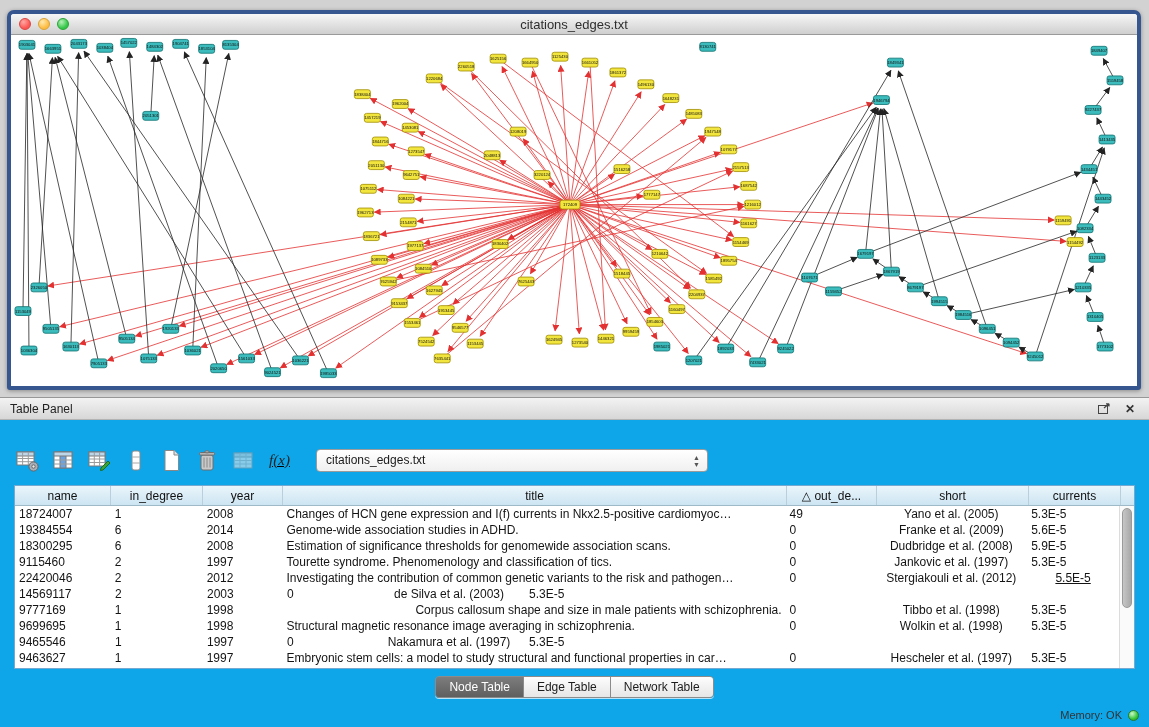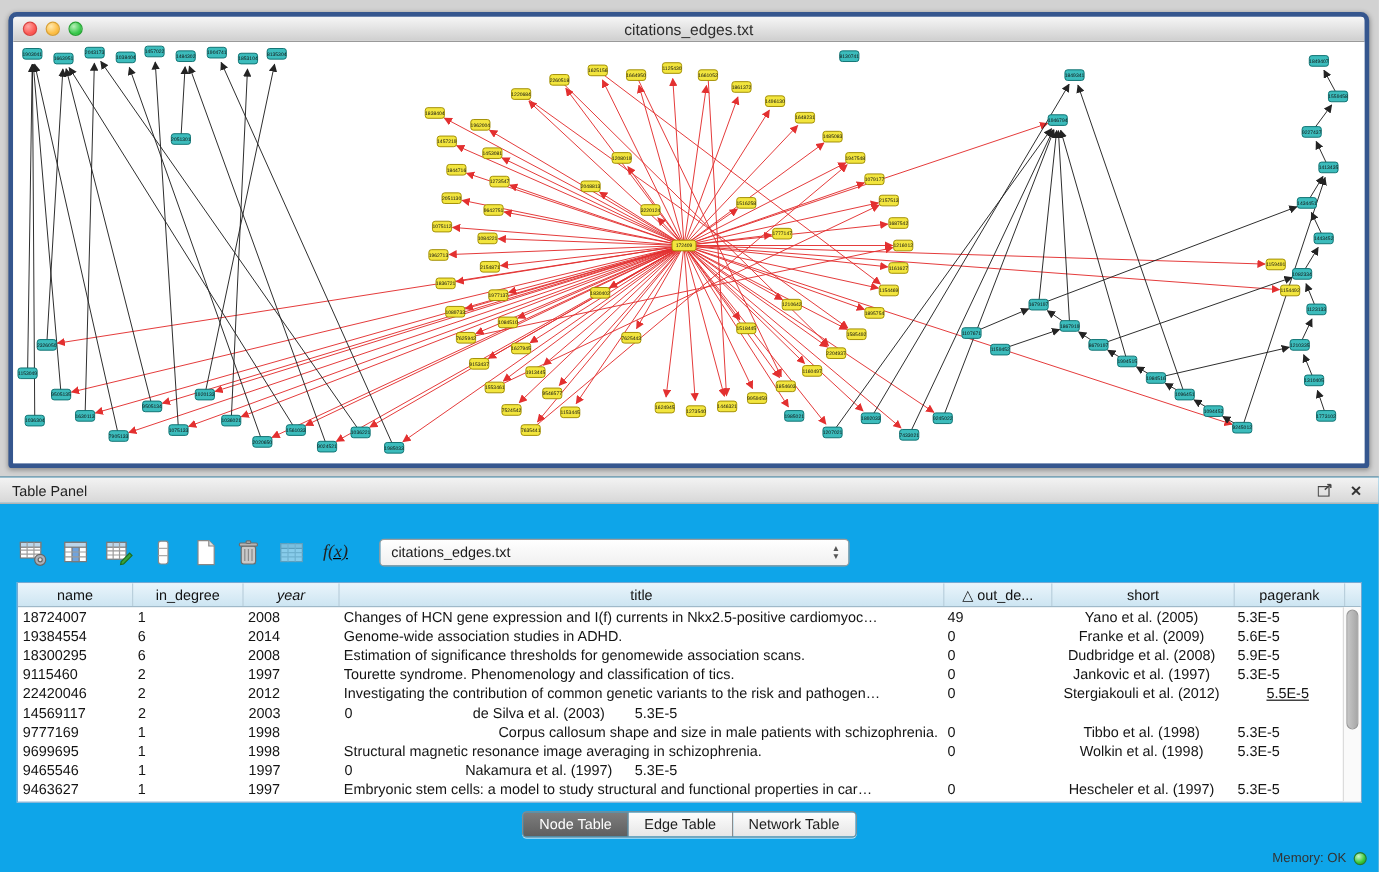--- a/index.html
+++ b/index.html
@@ -788,25 +788,25 @@
               <span>▲</span>
               <span>▼</span>
             </span>
         </div>
       </div>
 
       <div class="table-wrap">
         <div class="thead" id="thead">
             <div class="th" style="width: 96px;">name</div>
             <div class="th" style="width: 92px;">in_degree</div>
-            <div class="th" style="width: 80px; font-style: italic;">year</div>
+            <div class="th" style="width: 80px;">year</div>
             <div class="th" style="width: 504px;">title</div>
             <div class="th" style="width: 90px;">△ out_de...</div>
             <div class="th" style="width: 152px;">short</div>
-            <div class="th" style="width: 92px;">pagerank</div>
+            <div class="th" style="width: 92px;">currents</div>
           </div>
         <div class="tbody" id="tbody">
             <div class="tr">
               <div class="td" style="width: 96px; text-align: left;">18724007</div>
               <div class="td" style="width: 92px; text-align: left;">1</div>
               <div class="td" style="width: 80px; text-align: left;">2008</div>
               <div class="td" style="width: 504px; text-align: left;">Changes of HCN gene expression and I(f) currents in Nkx2.5-positive cardiomyoc…</div>
               <div class="td" style="width: 90px; text-align: left;">49</div>
               <div class="td" style="width: 152px; text-align: center;">Yano et al. (2005)</div>
               <div class="td" style="width: 92px; text-align: left;">5.3E-5</div>

